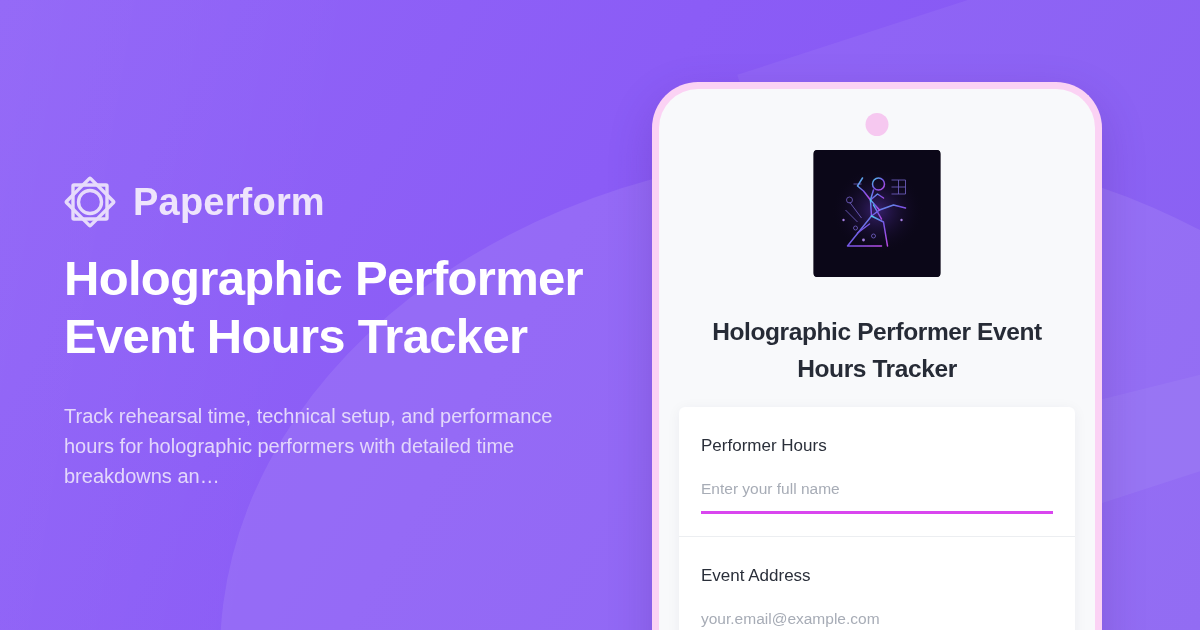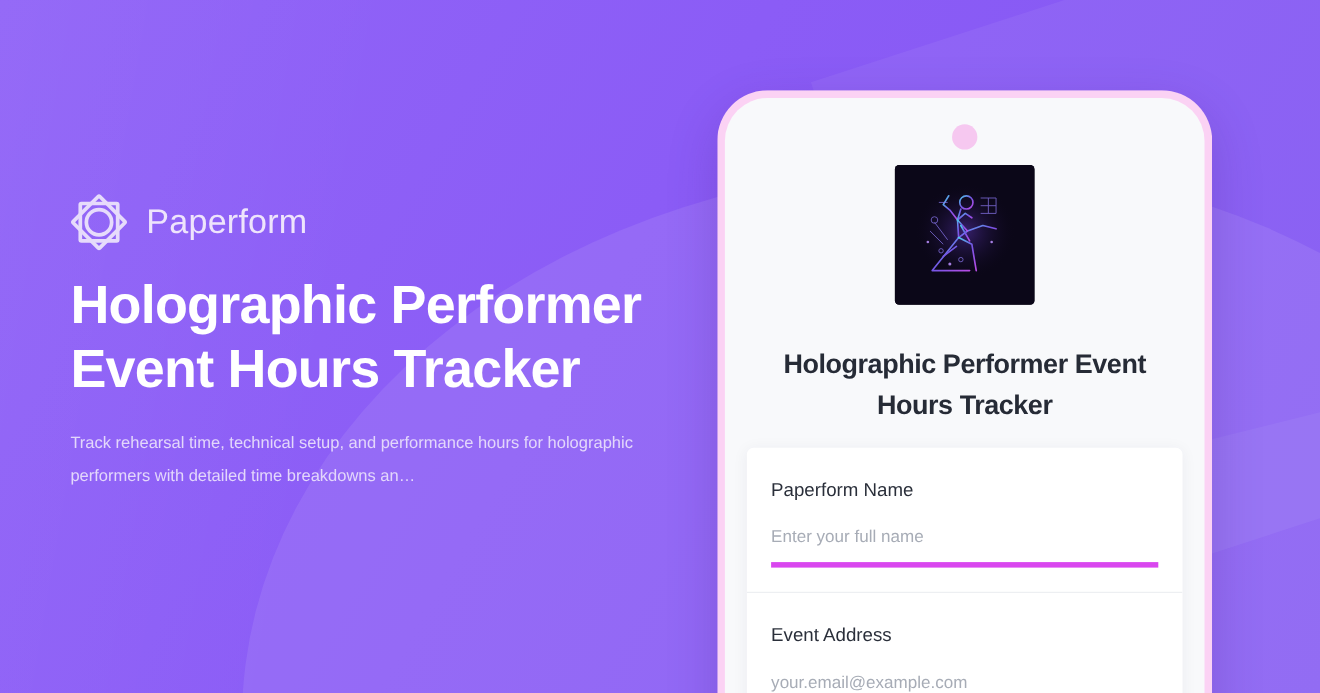--- a/index.html
+++ b/index.html
@@ -78,47 +78,47 @@
     align-items: center;
     gap: 17px;
   }
   .brand-mark {
     width: 52px;
     height: 52px;
     flex: 0 0 52px;
     display: block;
   }
   .brand-name {
-    font-size: 31px;
+    font-size: 38px;
     letter-spacing: 0.2px;
     color: #eee4fc;
-    font-weight: 400;
+    font-weight: 700;
     white-space: nowrap;
   }
 
   .headline {
     position: absolute;
     top: 249px;
     left: 0;
     width: 580px;
     margin: 0;
     font-size: 49px;
     line-height: 58px;
     font-weight: 700;
     letter-spacing: -0.7px;
     color: #ffffff;
   }
 
   .subcopy {
     position: absolute;
-    top: 388px;
+    top: 401px;
     left: 0;
     width: 520px;
     margin: 0;
-    font-size: 15px;
+    font-size: 20px;
     line-height: 30px;
     font-weight: 400;
     color: #e3d7fb;
   }
 
   
   .phone {
     position: absolute;
     left: 652px;
     top: 82px;
@@ -196,21 +196,21 @@
   }
   .field-label {
     font-size: 17px;
     line-height: 22px;
     font-weight: 400;
     color: #2a2f3a;
   }
   .field-input {
     margin-top: 22px;
     padding-bottom: 12px;
-    border-bottom: 5px solid #d946ef;
+    border-bottom: 3px solid #d946ef;
     font-size: 15.5px;
     line-height: 20px;
     color: #a7acb6;
     white-space: nowrap;
     overflow: hidden;
   }
   .field-spacer {
     height: 22px;
   }
 </style>
@@ -293,21 +293,21 @@
           <circle cx="30" cy="70" r="1.2"></circle>
         </g>
       </svg>
     </div>
 
     <h2 class="form-title">Holographic Performer Event Hours Tracker</h2>
 
     <div class="form-card">
 
       <div class="field">
-        <div class="field-label">Paperform Name</div>
+        <div class="field-label">Performer Hours</div>
         <div class="field-input">Enter your full name</div>
         <div class="field-spacer"></div>
       </div>
 
       <div class="field">
         <div class="field-label">Event Address</div>
         <div class="field-input">your.email@example.com</div>
 
       </div>
 

